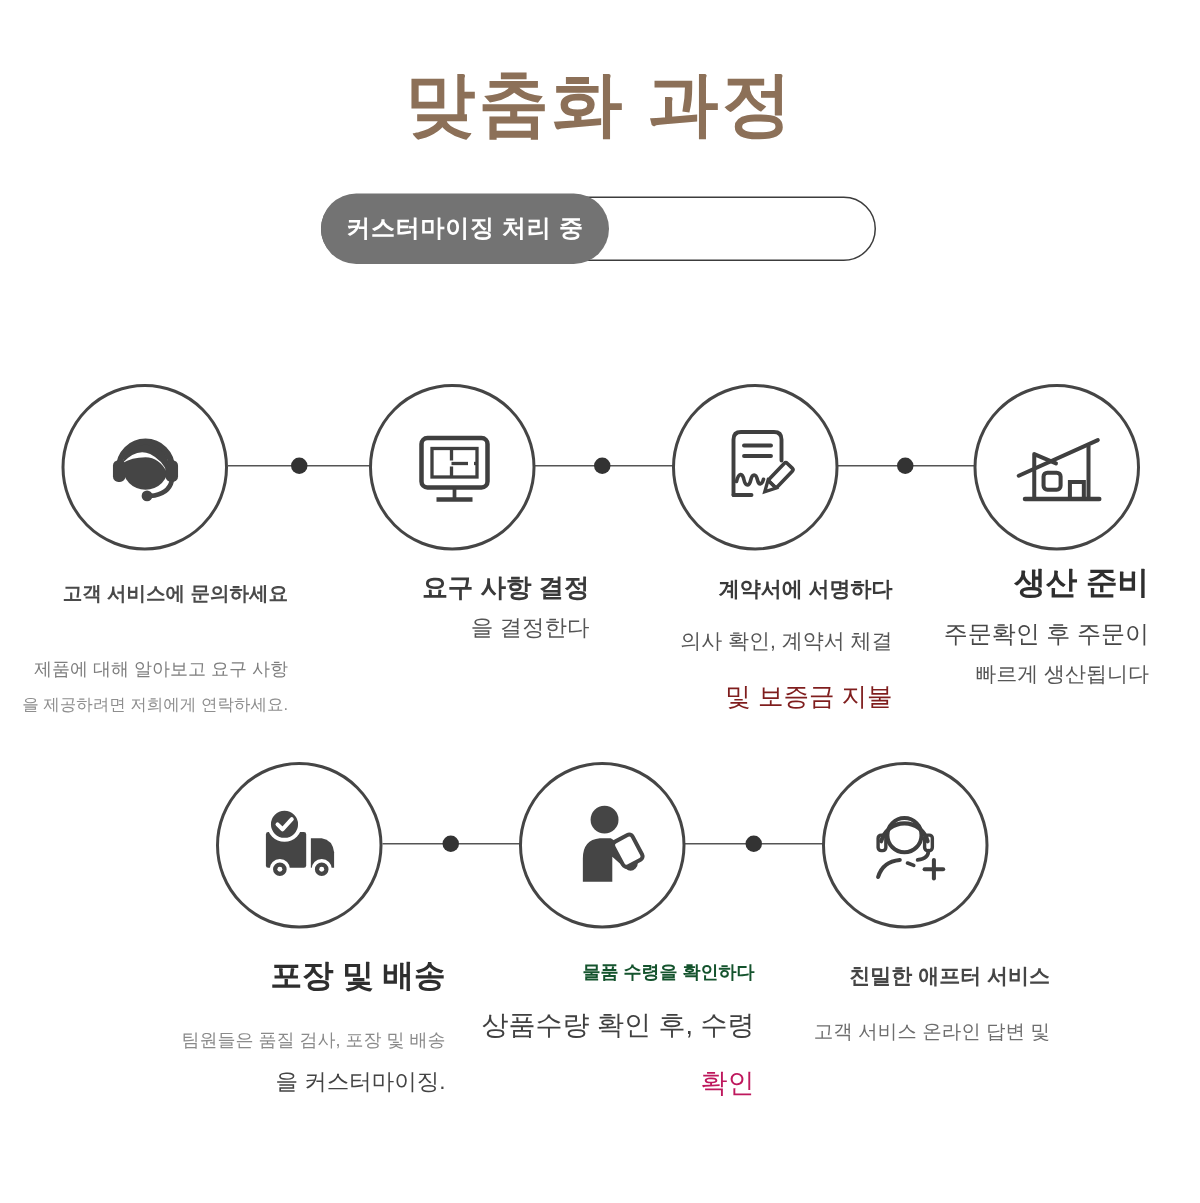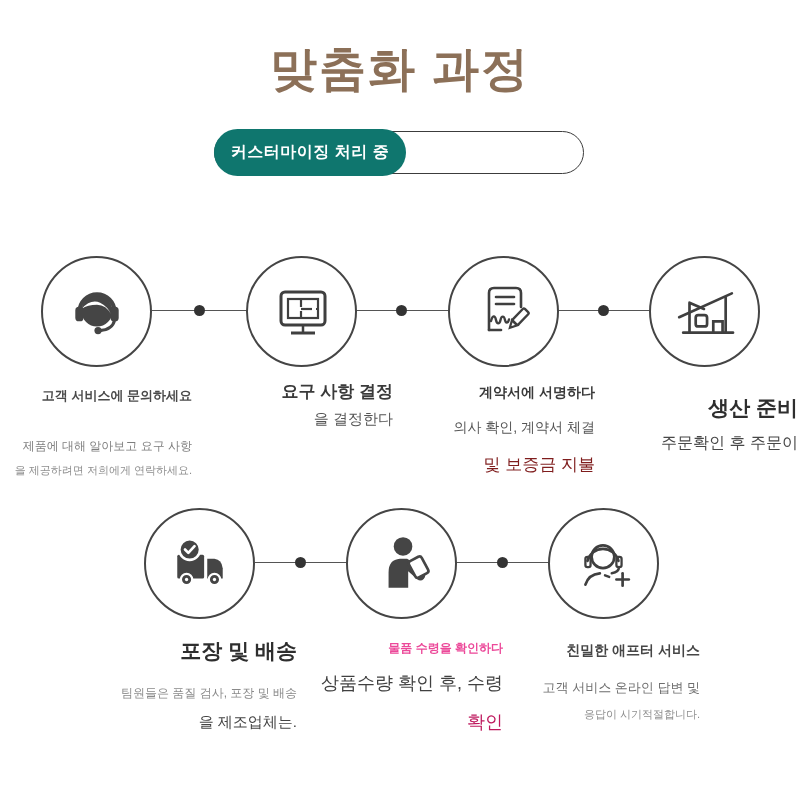--- a/index.html
+++ b/index.html
@@ -12,21 +12,21 @@
     font-size:47px;font-weight:800;color:#8c7058;letter-spacing:2px;
   }
   
   .badge{position:absolute;left:214px;top:129px;width:372px;height:47px;}
   .badge-outline{
     position:absolute;left:0;top:2px;width:370px;height:43px;border:1.5px solid #3c3c3c;
     border-radius:24px;background:#fff;box-sizing:border-box;
   }
   .badge-left{
     position:absolute;left:0;top:0;width:192px;height:47px;border-radius:24px;
-    background:#0f766e;display:flex;align-items:center;justify-content:center;
+    background:#737373;display:flex;align-items:center;justify-content:center;
     color:#fff;font-size:16px;font-weight:700;letter-spacing:0.5px;
   }
   .badge-right{
     position:absolute;left:192px;top:0;width:178px;height:47px;display:flex;
     align-items:center;justify-content:center;color:#1e1e1e;font-size:15.5px;font-weight:600;
   }
   
   .circle{
     position:absolute;width:111px;height:111px;border:2px solid #454545;border-radius:50%;
     background:#fff;box-sizing:border-box;display:flex;align-items:center;justify-content:center;
@@ -162,36 +162,36 @@
     <p class="t-main" style="font-size:17px;">요구 사항 결정</p>
     <p class="t-sub" style="font-size:15px;margin-top:8px;">을 결정한다</p>
   </div>
 
   <div class="step-text" style="left:411px;top:384px;width:184px;">
     <p class="t-main" style="font-size:14px;">계약서에 서명하다</p>
     <p class="t-sub" style="font-size:14px;margin-top:17px;">의사 확인, 계약서 체결</p>
     <p class="t-sub" style="font-size:17px;margin-top:18px;color:#7f1d1d;">및 보증금 지불</p>
   </div>
 
-  <div class="step-text" style="left:610px;top:376px;width:188px;margin-top:19px;">
+  <div class="step-text" style="left:578px;top:376px;width:188px;">
     <p class="t-main" style="font-size:21px;color:#2e2e2e;">생산 준비</p>
     <p class="t-sub" style="font-size:16px;margin-top:12px;color:#484848;">주문확인 후 주문이</p>
+    <p class="t-sub" style="font-size:14px;margin-top:7px;">빠르게 생산됩니다</p>
   </div>
 
   <div class="step-text" style="left:105px;top:638px;width:192px;">
     <p class="t-main" style="font-size:21px;color:#2e2e2e;">포장 및 배송</p>
     <p class="t-faint" style="font-size:12px;margin-top:22px;">팀원들은 품질 검사, 포장 및 배송</p>
-    <p class="t-sub" style="font-size:15px;margin-top:12px;color:#444;">을 제조업체는.</p>
+    <p class="t-sub" style="font-size:15px;margin-top:12px;color:#444;">을 커스터마이징.</p>
   </div>
 
   <div class="step-text" style="left:299px;top:641px;width:204px;">
-    <p class="t-main" style="font-size:12px;color:#ec4899;">물품 수령을 확인하다</p>
+    <p class="t-main" style="font-size:12px;color:#14532d;">물품 수령을 확인하다</p>
     <p class="t-sub" style="font-size:18px;margin-top:16px;color:#404040;">상품수량 확인 후, 수령</p>
     <p class="t-sub" style="font-size:18px;margin-top:16px;color:#be185d;">확인</p>
   </div>
 
   <div class="step-text" style="left:506px;top:642px;width:194px;">
     <p class="t-main" style="font-size:14px;color:#464646;">친밀한 애프터 서비스</p>
     <p class="t-faint" style="font-size:13px;margin-top:20px;color:#6e6e6e;">고객 서비스 온라인 답변 및</p>
-    <p class="t-faint" style="font-size:11px;margin-top:12px;color:#8e8e8e;">응답이 시기적절합니다.</p>
   </div>
 
 </div>
 
 </body></html>

